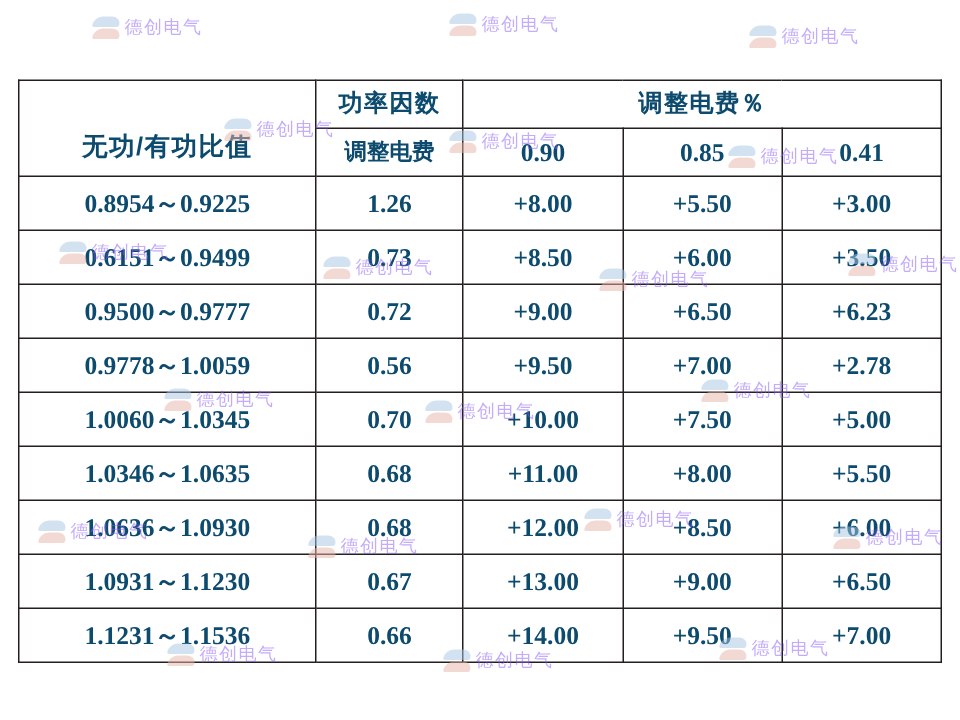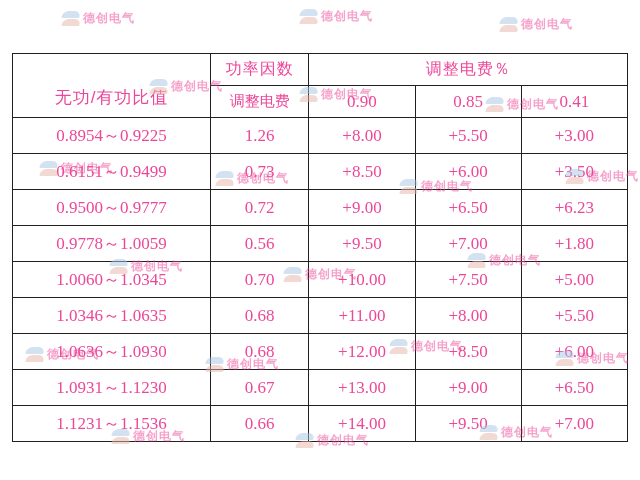--- a/index.html
+++ b/index.html
@@ -26,23 +26,22 @@
     position: absolute;
     display: flex;
     align-items: center;
     gap: 3px;
     opacity: 0.5;
     white-space: nowrap;
   }
   .wm .wm-text {
     font-family: "Liberation Sans", sans-serif;
     font-size: 12px;
-    color: #ec4899;
+    color: #8b5cf6;
     letter-spacing: 1px;
-    font-weight: bold;
   }
   .wm .wm-mark {
     width: 18px;
     height: 16px;
     position: relative;
     flex: 0 0 auto;
   }
   .wm .wm-mark::before,
   .wm .wm-mark::after {
     content: "";
@@ -75,22 +74,22 @@
     border-collapse: collapse;
     width: 100%;
     table-layout: fixed;
     background: transparent;
   }
   table.rate-table td,
   table.rate-table th {
     border: 1px solid #231f20;
     text-align: center;
     vertical-align: middle;
-    font-weight: normal;
-    color: #ec4899;
+    font-weight: bold;
+    color: #0c4a6e;
     background: transparent;
   }
   .col-ratio { width: 32.2%; }
   .col-pf    { width: 16.0%; }
   .col-adj   { width: 17.27%; }
 
   .head-ratio {
     height: 58px;
     font-size: 17px;
     font-family: "Liberation Sans", sans-serif;
@@ -255,21 +254,21 @@
           <td class="cell-pf">0.72</td>
           <td class="cell-adj">+9.00</td>
           <td class="cell-adj">+6.50</td>
           <td class="cell-adj">+6.23</td>
         </tr>
         <tr>
           <td class="cell-ratio">0.9778～1.0059</td>
           <td class="cell-pf">0.56</td>
           <td class="cell-adj">+9.50</td>
           <td class="cell-adj">+7.00</td>
-          <td class="cell-adj">+1.80</td>
+          <td class="cell-adj">+2.78</td>
         </tr>
         <tr>
           <td class="cell-ratio">1.0060～1.0345</td>
           <td class="cell-pf">0.70</td>
           <td class="cell-adj">+10.00</td>
           <td class="cell-adj">+7.50</td>
           <td class="cell-adj">+5.00</td>
         </tr>
         <tr>
           <td class="cell-ratio">1.0346～1.0635</td>

